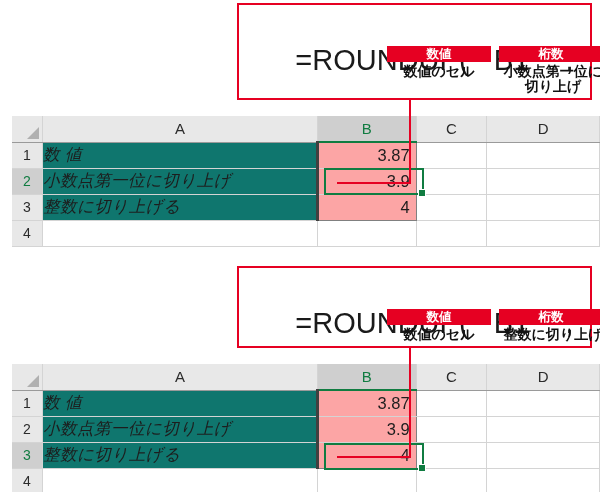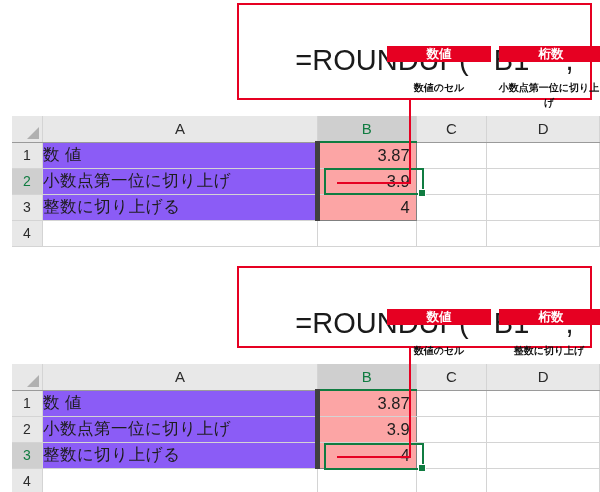--- a/index.html
+++ b/index.html
@@ -40,39 +40,39 @@
   .f-arg2{width:88px;}
 
   .badges{
     position:absolute;
     left:148px;
     top:41px;
     width:auto;
     display:flex;
     gap:8px;
   }
-  .badge-col{width:104px;display:flex;flex-direction:column;align-items:flex-end;}
+  .badge-col{width:104px;display:flex;flex-direction:column;align-items:flex-start;}
   .badge{
     background:#e60022;
     color:#ffffff;
     font-size:12.5px;
     line-height:16px;
     font-weight:bold;
     width:100%;
     text-align:center;
     height:16px;
     box-sizing:border-box;
   }
   .badge-desc{
     color:#111111;
-    font-size:10px;
+    font-size:14px;
     line-height:15px;
     text-align:center;
     font-weight:bold;
-    margin-top:18px;
+    margin-top:2px;
     width:108px;
   }
   .badge-desc.narrow{width:104px;}
 
   
   .leader{position:absolute;background:#e60022;z-index:5;}
 
   
   .sheet{
     position:absolute;
@@ -132,25 +132,26 @@
     color:#107c41;
   }
   .cell{
     height:26px;
     font-size:16px;
     color:#1d1d1d;
     background:#fca5a5;
     padding:0 5px;
   }
   .cell.label{
-    background:#8b5cf6;
+    background:#0f766e;
     text-align:left;
     font-size:16.5px;
     letter-spacing:0.5px;
-    border-right:5px solid #404040;
+    border-right:3px solid #404040;
+    font-style:italic;
   }
   .cell.num{text-align:right;padding-right:6px;font-size:16.5px;}
   .cell.bnum{border-left:1px solid #808080;border-right:1px solid #808080;}
   .cell.bnum.last{border-bottom:1px solid #808080;}
   .cell.btop{border-top:1px solid #808080;}
   .cell.empty{background:#ffffff;}
 
   .colA{width:281px;}
   .colB{width:100px;}
   .colC{width:72px;}

